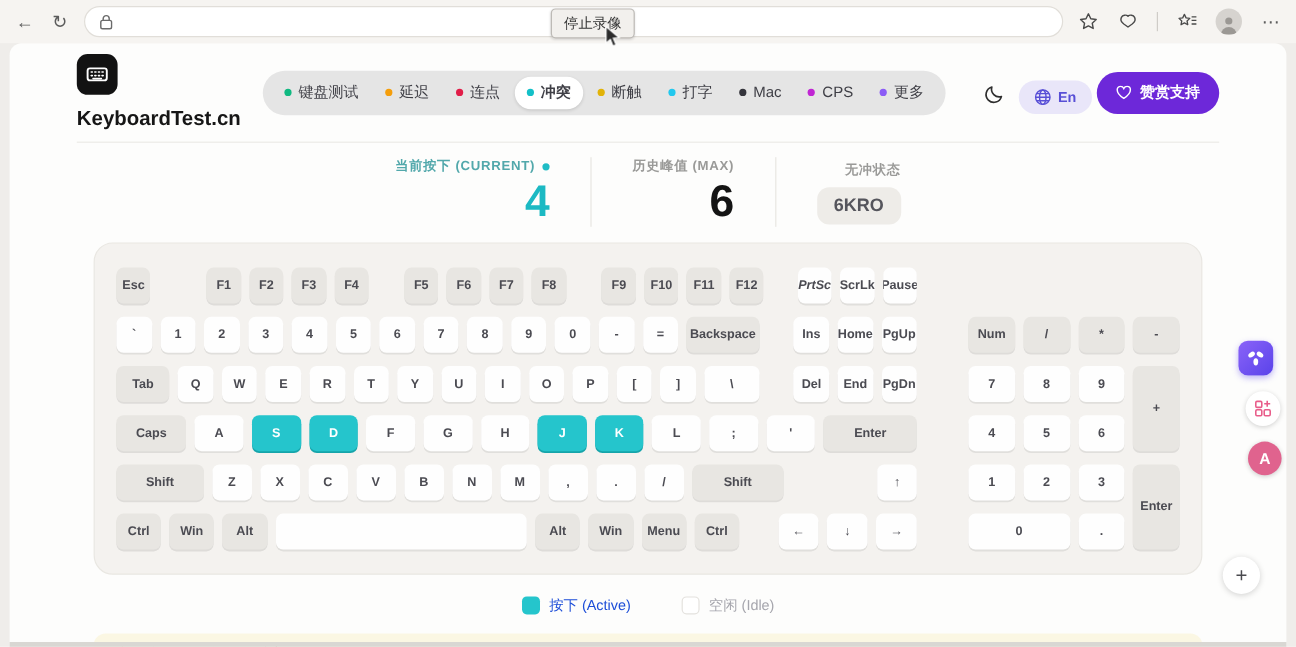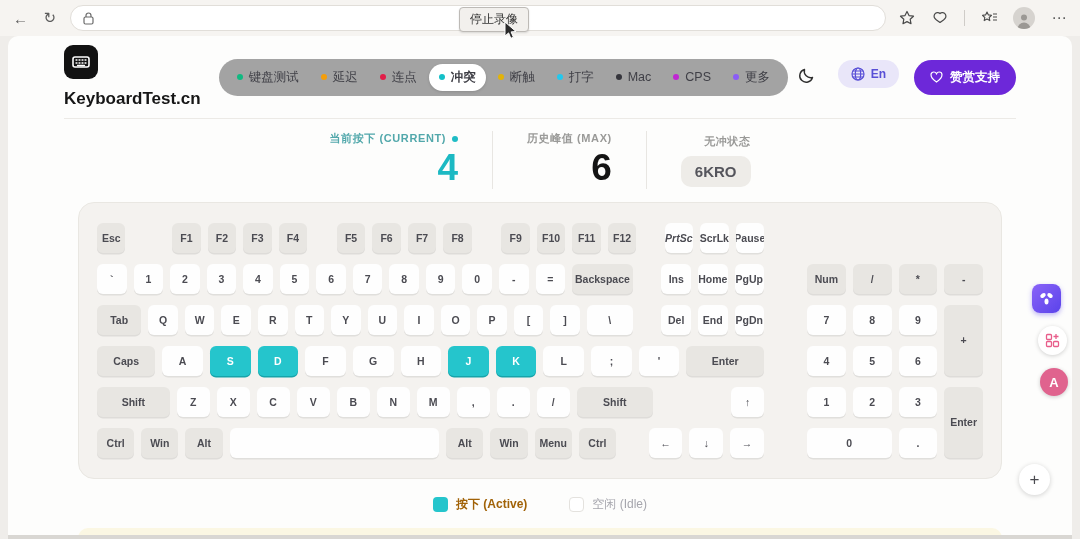--- a/index.html
+++ b/index.html
@@ -35,26 +35,26 @@
   .sheet{
     margin:0 8px; background:#fdfdfc; border-radius:10px 10px 0 0;
     height:503px; position:relative; overflow:hidden;
   }
   .site-header{ display:flex; align-items:center; padding:9px 56px 9px; }
   .brand{ display:flex; align-items:flex-start; gap:10px;flex-direction:column; }
   .brand-icon{ width:34px; height:34px; background:#121212; border-radius:9px;
     display:flex; align-items:center; justify-content:center; }
   .brand-name{ font-size:17px; font-weight:800; color:#161616; }
   .nav-pill{ margin-left:18px; display:flex; align-items:center; gap:2px;
-    background:#a3a3a3; border-radius:22px; padding:5px 8px; }
+    background:#e5e5e5; border-radius:22px; padding:5px 8px; }
   .nav-item{ display:flex; align-items:center; gap:6px; padding:5px 10px; font-size:12.5px;
     color:#3f3f46; border-radius:15px; white-space:nowrap; cursor:pointer; }
   .nav-item.active{ background:#fff; box-shadow:0 1px 3px rgba(0,0,0,.14); font-weight:700; }
   .dot{ width:6px; height:6px; border-radius:50%; flex:none; }
-  .header-right{ margin-left:auto; display:flex; align-items:flex-start; gap:15px; }
+  .header-right{ margin-left:auto; display:flex; align-items:flex-end; gap:4px; }
   .moon-btn{ width:32px; height:32px; border-radius:50%; display:flex; align-items:center;
     justify-content:center; cursor:pointer; color:#2f2f2f; }
   .lang-pill{ background:#e9e6f9; color:#584fd6; border-radius:16px; padding:7px 13px;
     font-size:12px; font-weight:700; display:flex; align-items:center; gap:6px; cursor:pointer; }
   .support-btn{ background:#6d28d9; color:#fff; border-radius:18px; padding:9px 16px;
     font-size:12.5px; font-weight:700; display:flex; align-items:center; gap:7px; cursor:pointer; }
   
   .main-card{ max-width:952px; margin:0 auto; border-top:1px solid #eceae6; }
   .stats-row{ display:flex; justify-content:center; align-items:center; padding:12px 0 8px; }
   .stat{ text-align:right; padding:0 34px; }
@@ -81,21 +81,21 @@
   .ksp{ visibility:hidden; }
   .kb-numpad{ width:176px; margin-left:43px; margin-top:41px; display:grid;
     grid-template-columns:repeat(4,1fr); grid-auto-rows:30px; gap:11px 7px; align-content:start; }
   
   .legend{ display:flex; justify-content:center; align-items:center; gap:42px;
     margin:17px 0 15px; font-size:12px; }
   .legend-item{ display:flex; align-items:center; gap:8px; }
   .sw{ width:15px; height:15px; border-radius:4px; }
   .sw-active{ background:#25c5cc; }
   .sw-idle{ background:#fff; border:1px solid #e4e2de; }
-  .lg-active{ color:#a16207; font-weight:700; }
+  .lg-active{ color:#1d4ed8; font-weight:400; }
   .lg-idle{ color:#a6a6ad; }
   .warning-bar{ margin:0 14px; background:#fbf7e3; border-radius:10px; padding:9px 16px;
     display:flex; align-items:center; gap:10px; font-size:13px; font-weight:700; color:#7a5c16; }
   
   .fw{ position:fixed; display:flex; align-items:center; justify-content:center; cursor:pointer; }
   .fw-app{ right:19px; top:284px; width:29px; height:29px; border-radius:8px;
     background:linear-gradient(135deg,#8a63f8,#5a43ea); box-shadow:0 2px 5px rgba(90,67,234,.4); }
   .fw-grid{ right:13px; top:326px; width:29px; height:29px; border-radius:50%;
     background:#fff; box-shadow:0 1px 4px rgba(0,0,0,.18); }
   .fw-translate{ right:12px; top:368px; width:28px; height:28px; border-radius:50%;

